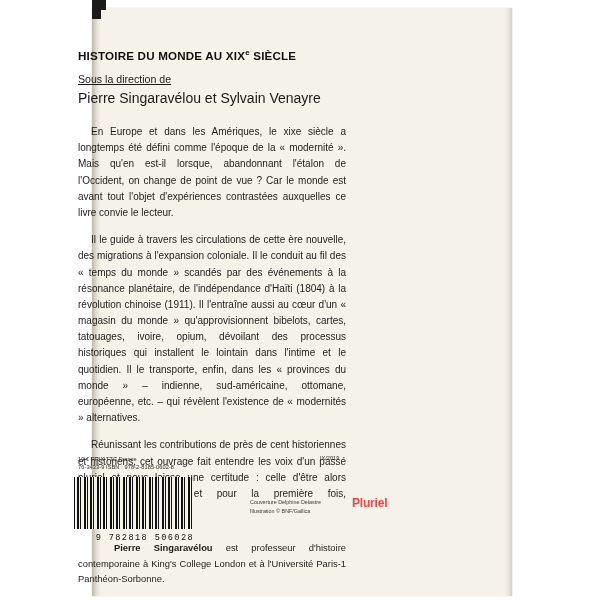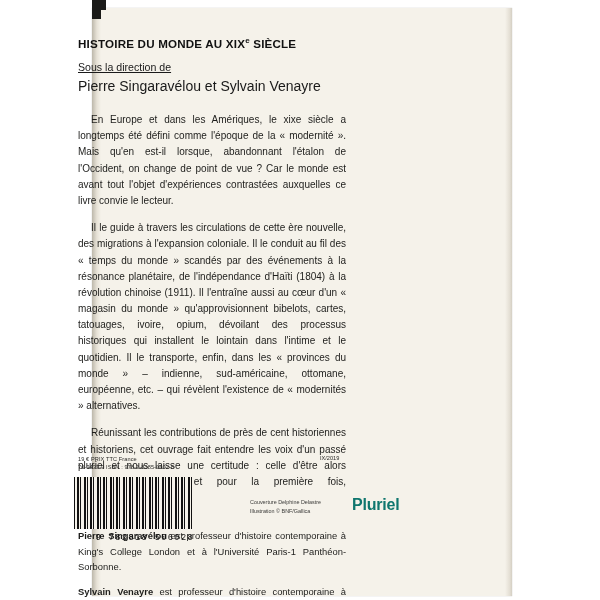--- a/index.html
+++ b/index.html
@@ -61,21 +61,21 @@
     left: 78px;
     top: 36px;
     width: 268px;
   }
 
   .title {
     font-size: 11.6px;
     font-weight: bold;
     letter-spacing: 0.2px;
     color: #111;
-    margin: 0 0 9px 0;
+    margin: 12px 0 9px 0;
     line-height: 1.25;
   }
   .title .sup {
     font-size: 8px;
     vertical-align: super;
   }
 
   .subtitle-line {
     font-size: 10.6px;
     color: #1a1a1a;
@@ -99,21 +99,21 @@
     text-indent: 13px;
   }
 
   .bio {
     font-size: 9.4px;
     line-height: 1.62;
     color: #1d1d1b;
     text-align: justify;
     margin: 0 0 10px 0;
   }
-  .bio b { font-weight: bold; }
+  .bio b { font-weight: bold; margin-left: 36px; }
 
   .bio-block { margin-top: 22px; }
 
   
   .bottom {
     position: absolute;
     left: 78px;
     top: 455px;
     width: 268px;
   }
@@ -161,23 +161,23 @@
     top: 498px;
     font-size: 5.4px;
     color: #3a3a38;
     line-height: 1.6;
   }
 
   .publisher {
     position: absolute;
     left: 352px;
     top: 496px;
-    font-size: 16px;
+    font-size: 12px;
     font-weight: bold;
-    color: #0f766e;
+    color: #ef4444;
     letter-spacing: -0.2px;
   }
 
   
   .top-tab {
     position: absolute;
     left: 92px;
     top: 0px;
     width: 14px;
     height: 10px;

